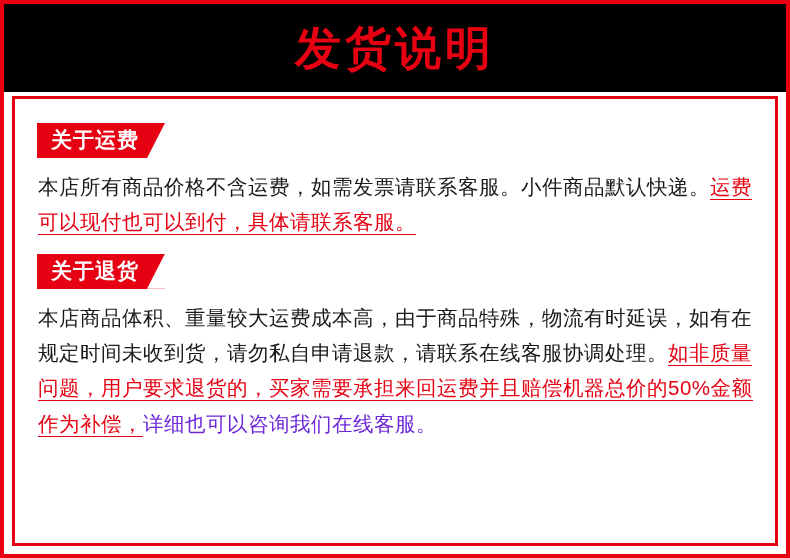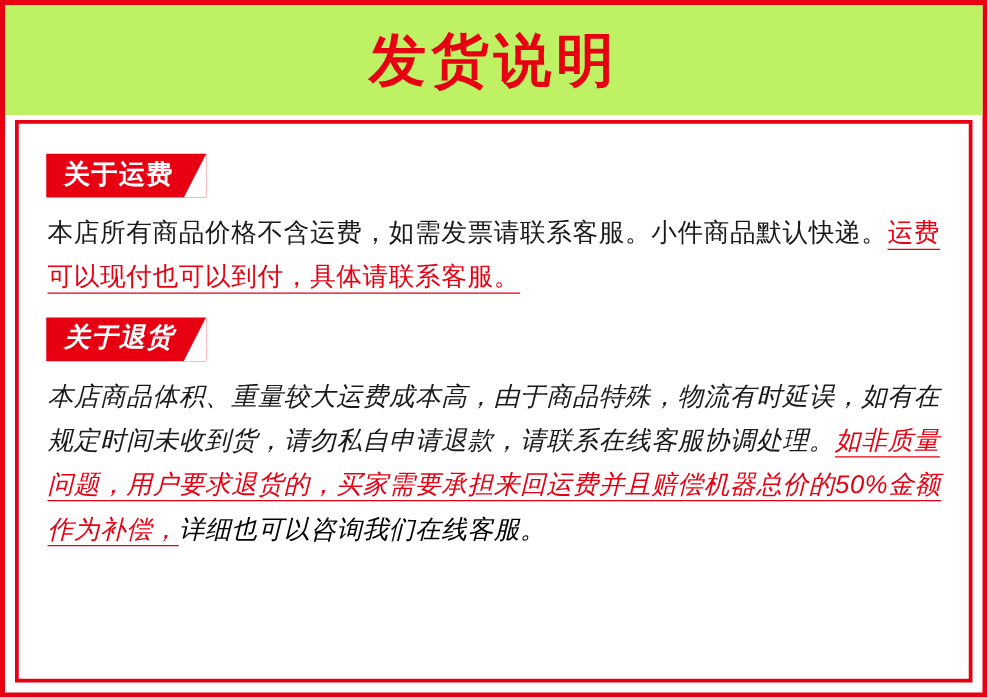--- a/index.html
+++ b/index.html
@@ -19,21 +19,21 @@
     height: 558px;
     box-sizing: border-box;
     border: 4px solid #e60012;
     background: #ffffff;
   }
   .title-bar {
     height: 88px;
     display: flex;
     align-items: center;
     justify-content: center;
-    background: #bef264;
+    background: #000000;
   }
   .title-text {
     color: #e60012;
     font-size: 46px;
     font-weight: bold;
     letter-spacing: 4px;
     line-height: 1;
   }
   .body-area {
     position: absolute;
@@ -43,21 +43,20 @@
     bottom: 8px;
     border: 3px solid #e60012;
     box-sizing: border-box;
     padding: 24px 8px 10px 22px;
   }
   .section {
     margin-bottom: 14px;
   }
   .section:last-child {
     margin-bottom: 0;
-    font-style: italic;
   }
   .tag {
     display: inline-block;
     position: relative;
     background: #e60012;
     color: #ffffff;
     font-size: 21px;
     font-weight: bold;
     letter-spacing: 1px;
     padding: 5px 26px 6px 14px;
@@ -80,21 +79,21 @@
     color: #1a1a1a;
     margin: 1px;
     letter-spacing: 0.5px;
   }
   .hl {
     color: #e60012;
     border-bottom: 1.5px solid #e60012;
     padding-bottom: 1px;
   }
   .hl-plain {
-    color: #000000;
+    color: #6d28d9;
   }
 </style>
 </head>
 <body>
 
 <div class="page">
 
   <div class="title-bar">
     <div class="title-text">发货说明</div>
   </div>

